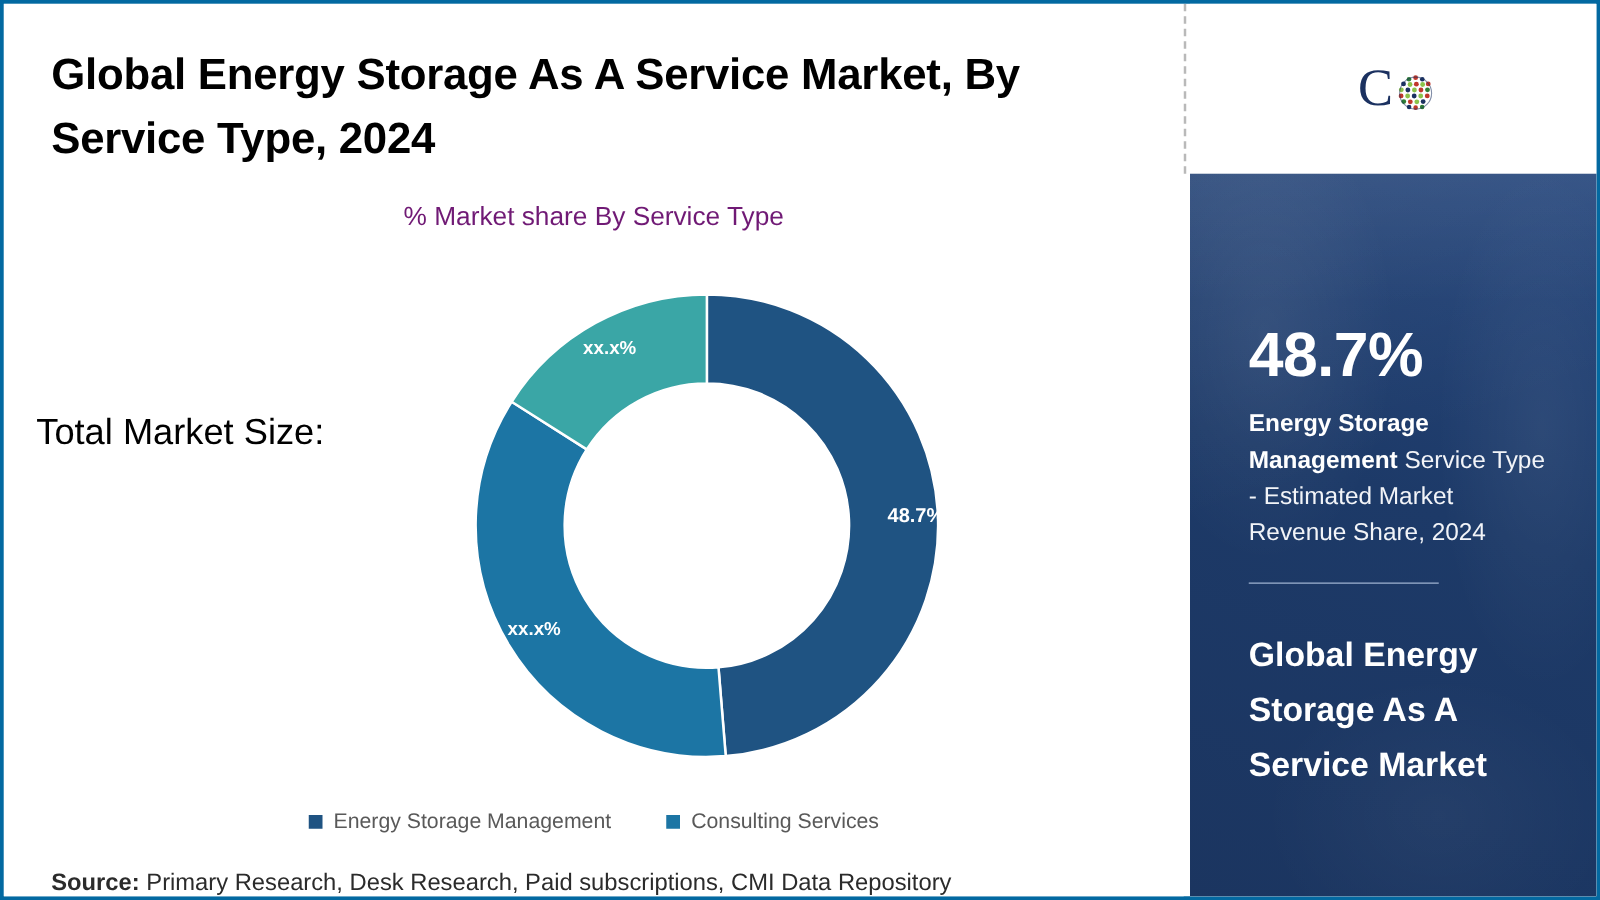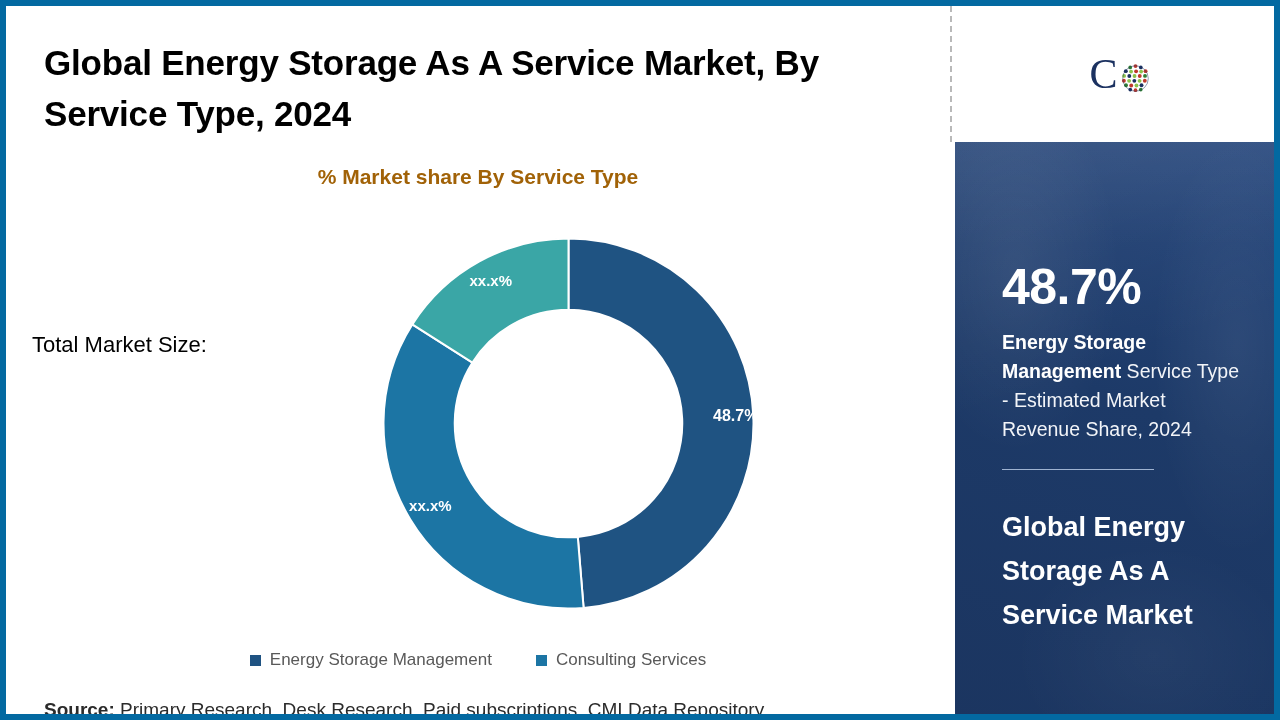--- a/index.html
+++ b/index.html
@@ -9,21 +9,21 @@
   body {
     width: 1280px; height: 720px;
     font-family: "Liberation Sans", sans-serif;
     overflow: hidden;
   }
   #page {
     position: relative;
     width: 1280px; height: 720px;
     background: #ffffff;
     box-sizing: border-box;
-    border: 6px solid #0369a1;
+    border: 3px solid #0369a1;
     overflow: hidden;
   }
 
   
   #left-panel {
     position: absolute;
     left: 0; top: 0;
     width: 944px; height: 720px;
     background: #ffffff;
   }
@@ -38,32 +38,32 @@
     color: #000000;
     letter-spacing: -0.2px;
   }
 
   #chart-subtitle {
     position: absolute;
     left: 0; top: 159px;
     width: 944px;
     text-align: center;
     font-size: 21px;
-    color: #a16207;
-    font-weight: bold;
+    color: #701a75;
+    font-weight: normal;
   }
 
   
   #total-market-size {
     position: absolute;
     left: 26px; top: 324px;
     color: #000000;
   }
   #tms-label {
-    font-size: 22px;
+    font-size: 29px;
     font-weight: normal;
     line-height: 1.35;
     white-space: nowrap;
   }
   #tms-value {
     font-size: 28px;
     font-weight: bold;
     line-height: 1.35;
     white-space: nowrap;
   }

